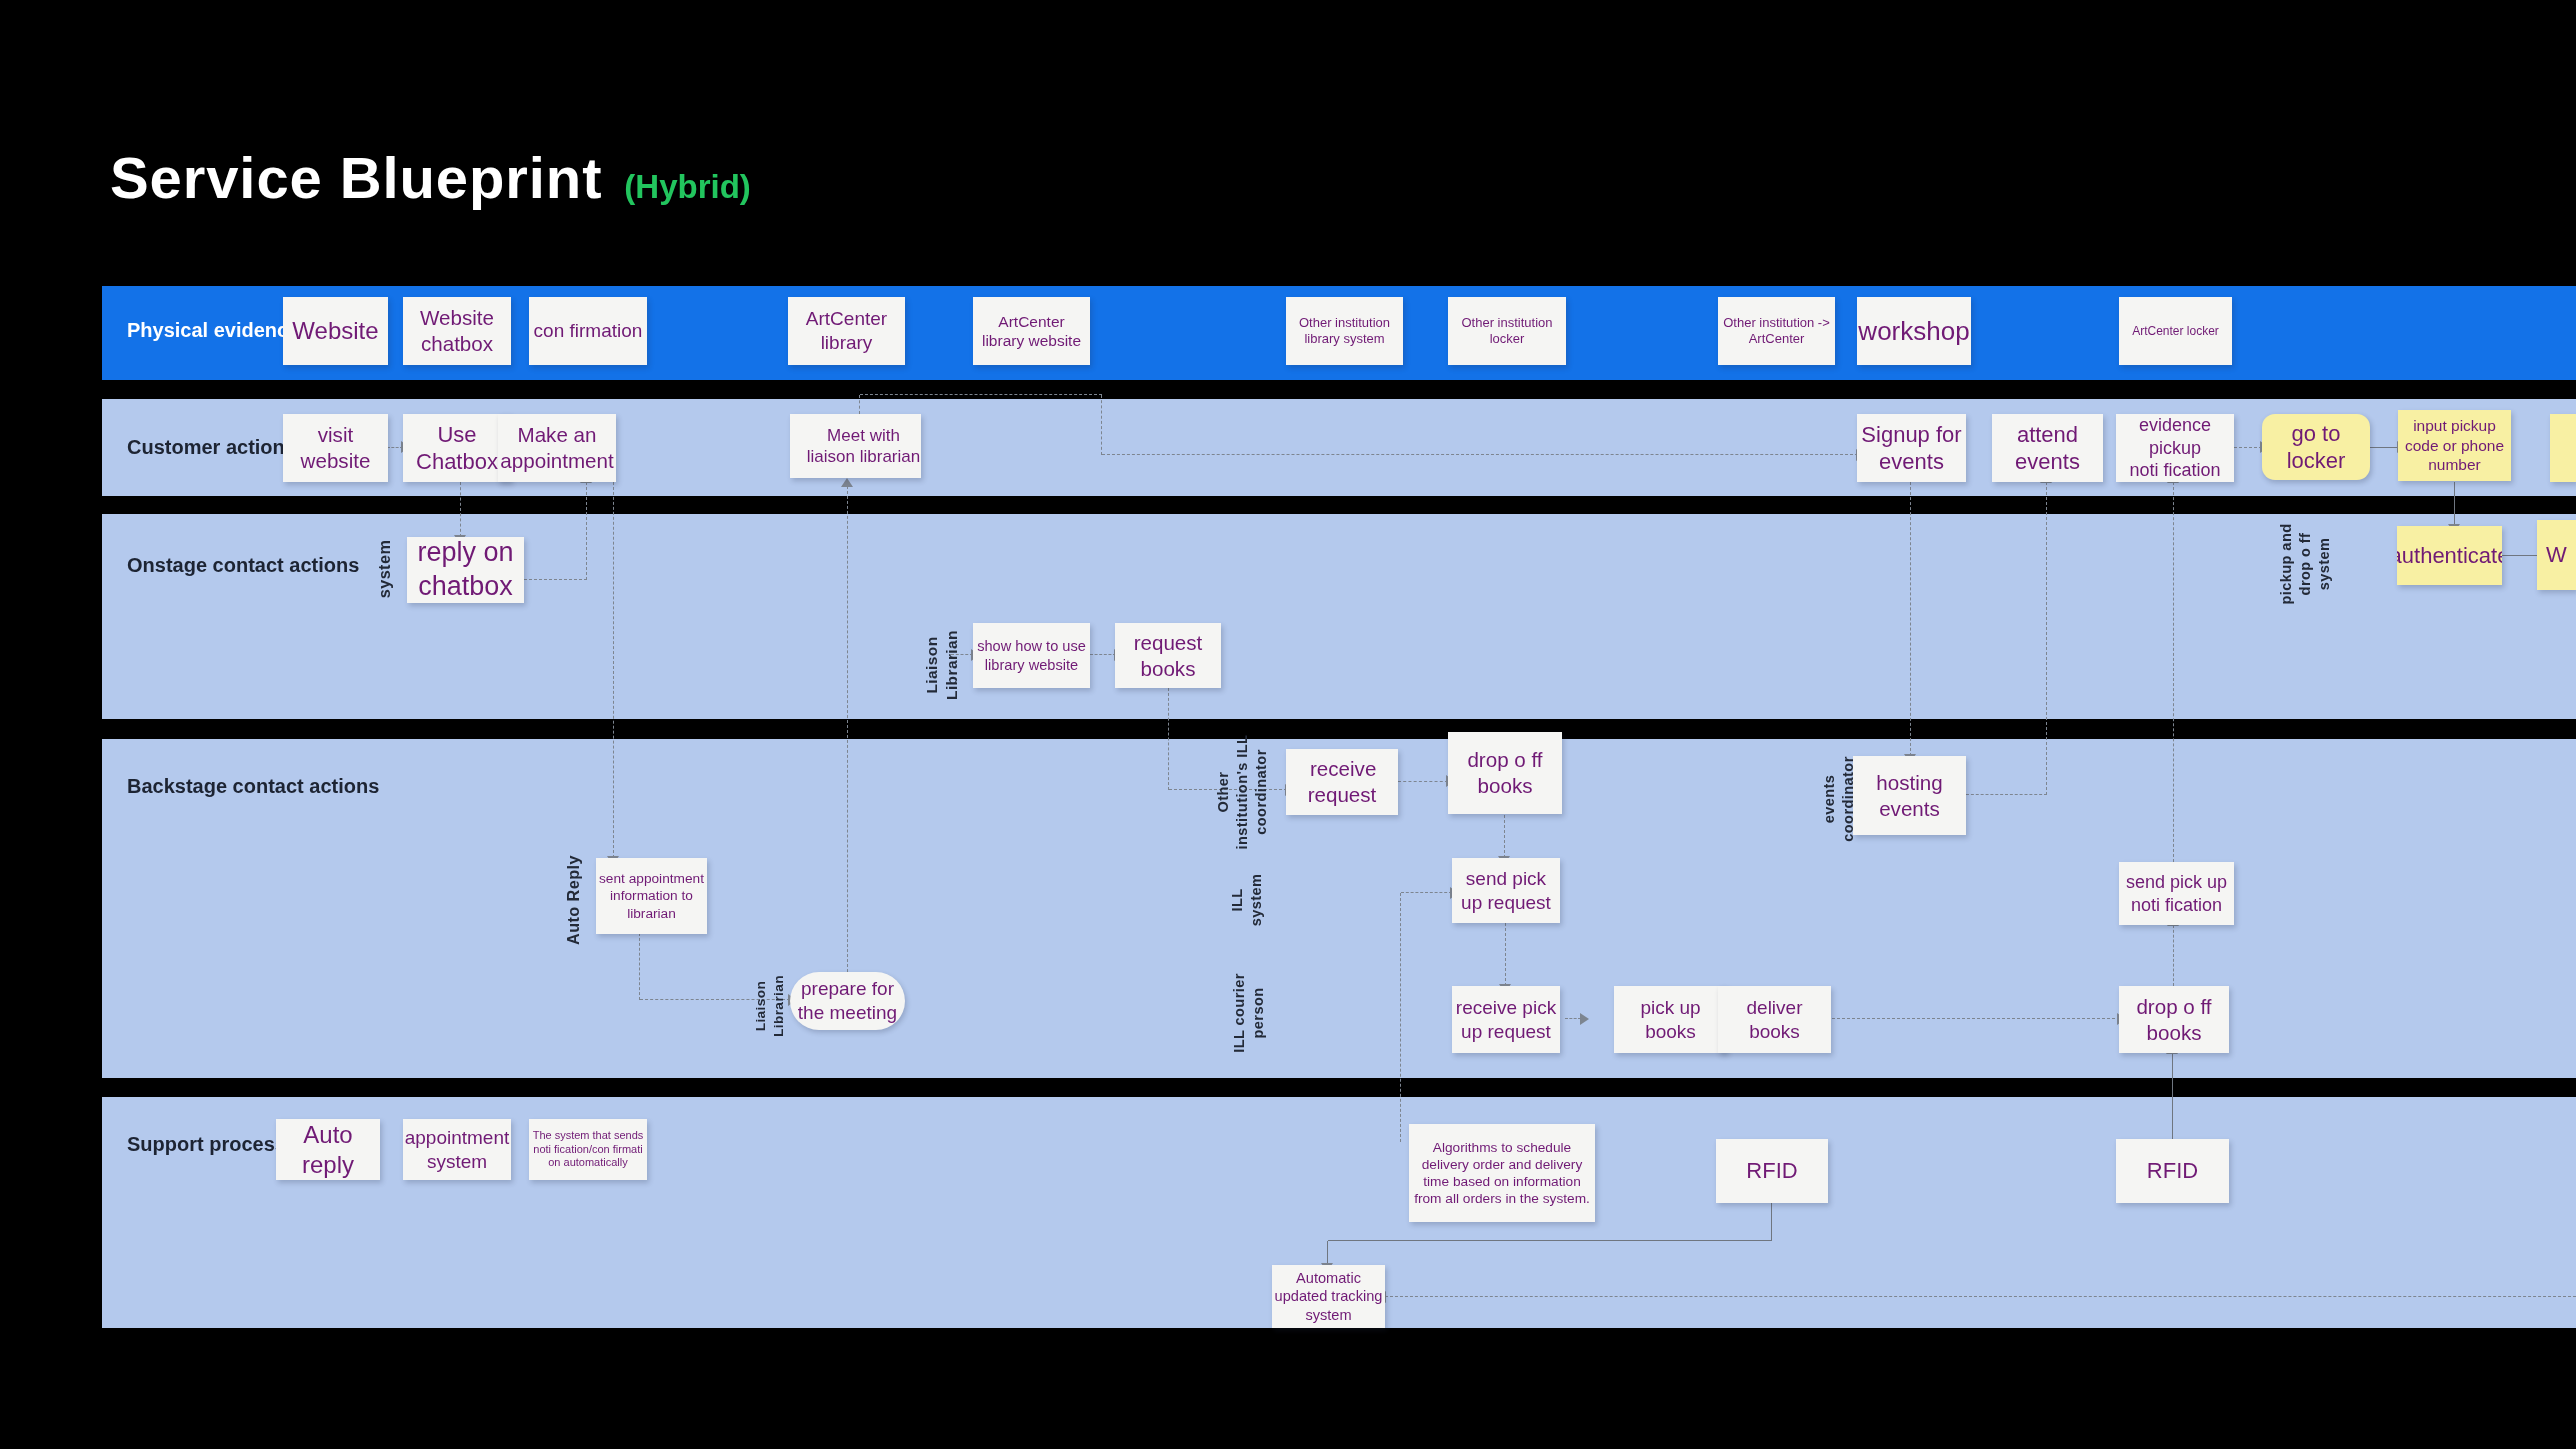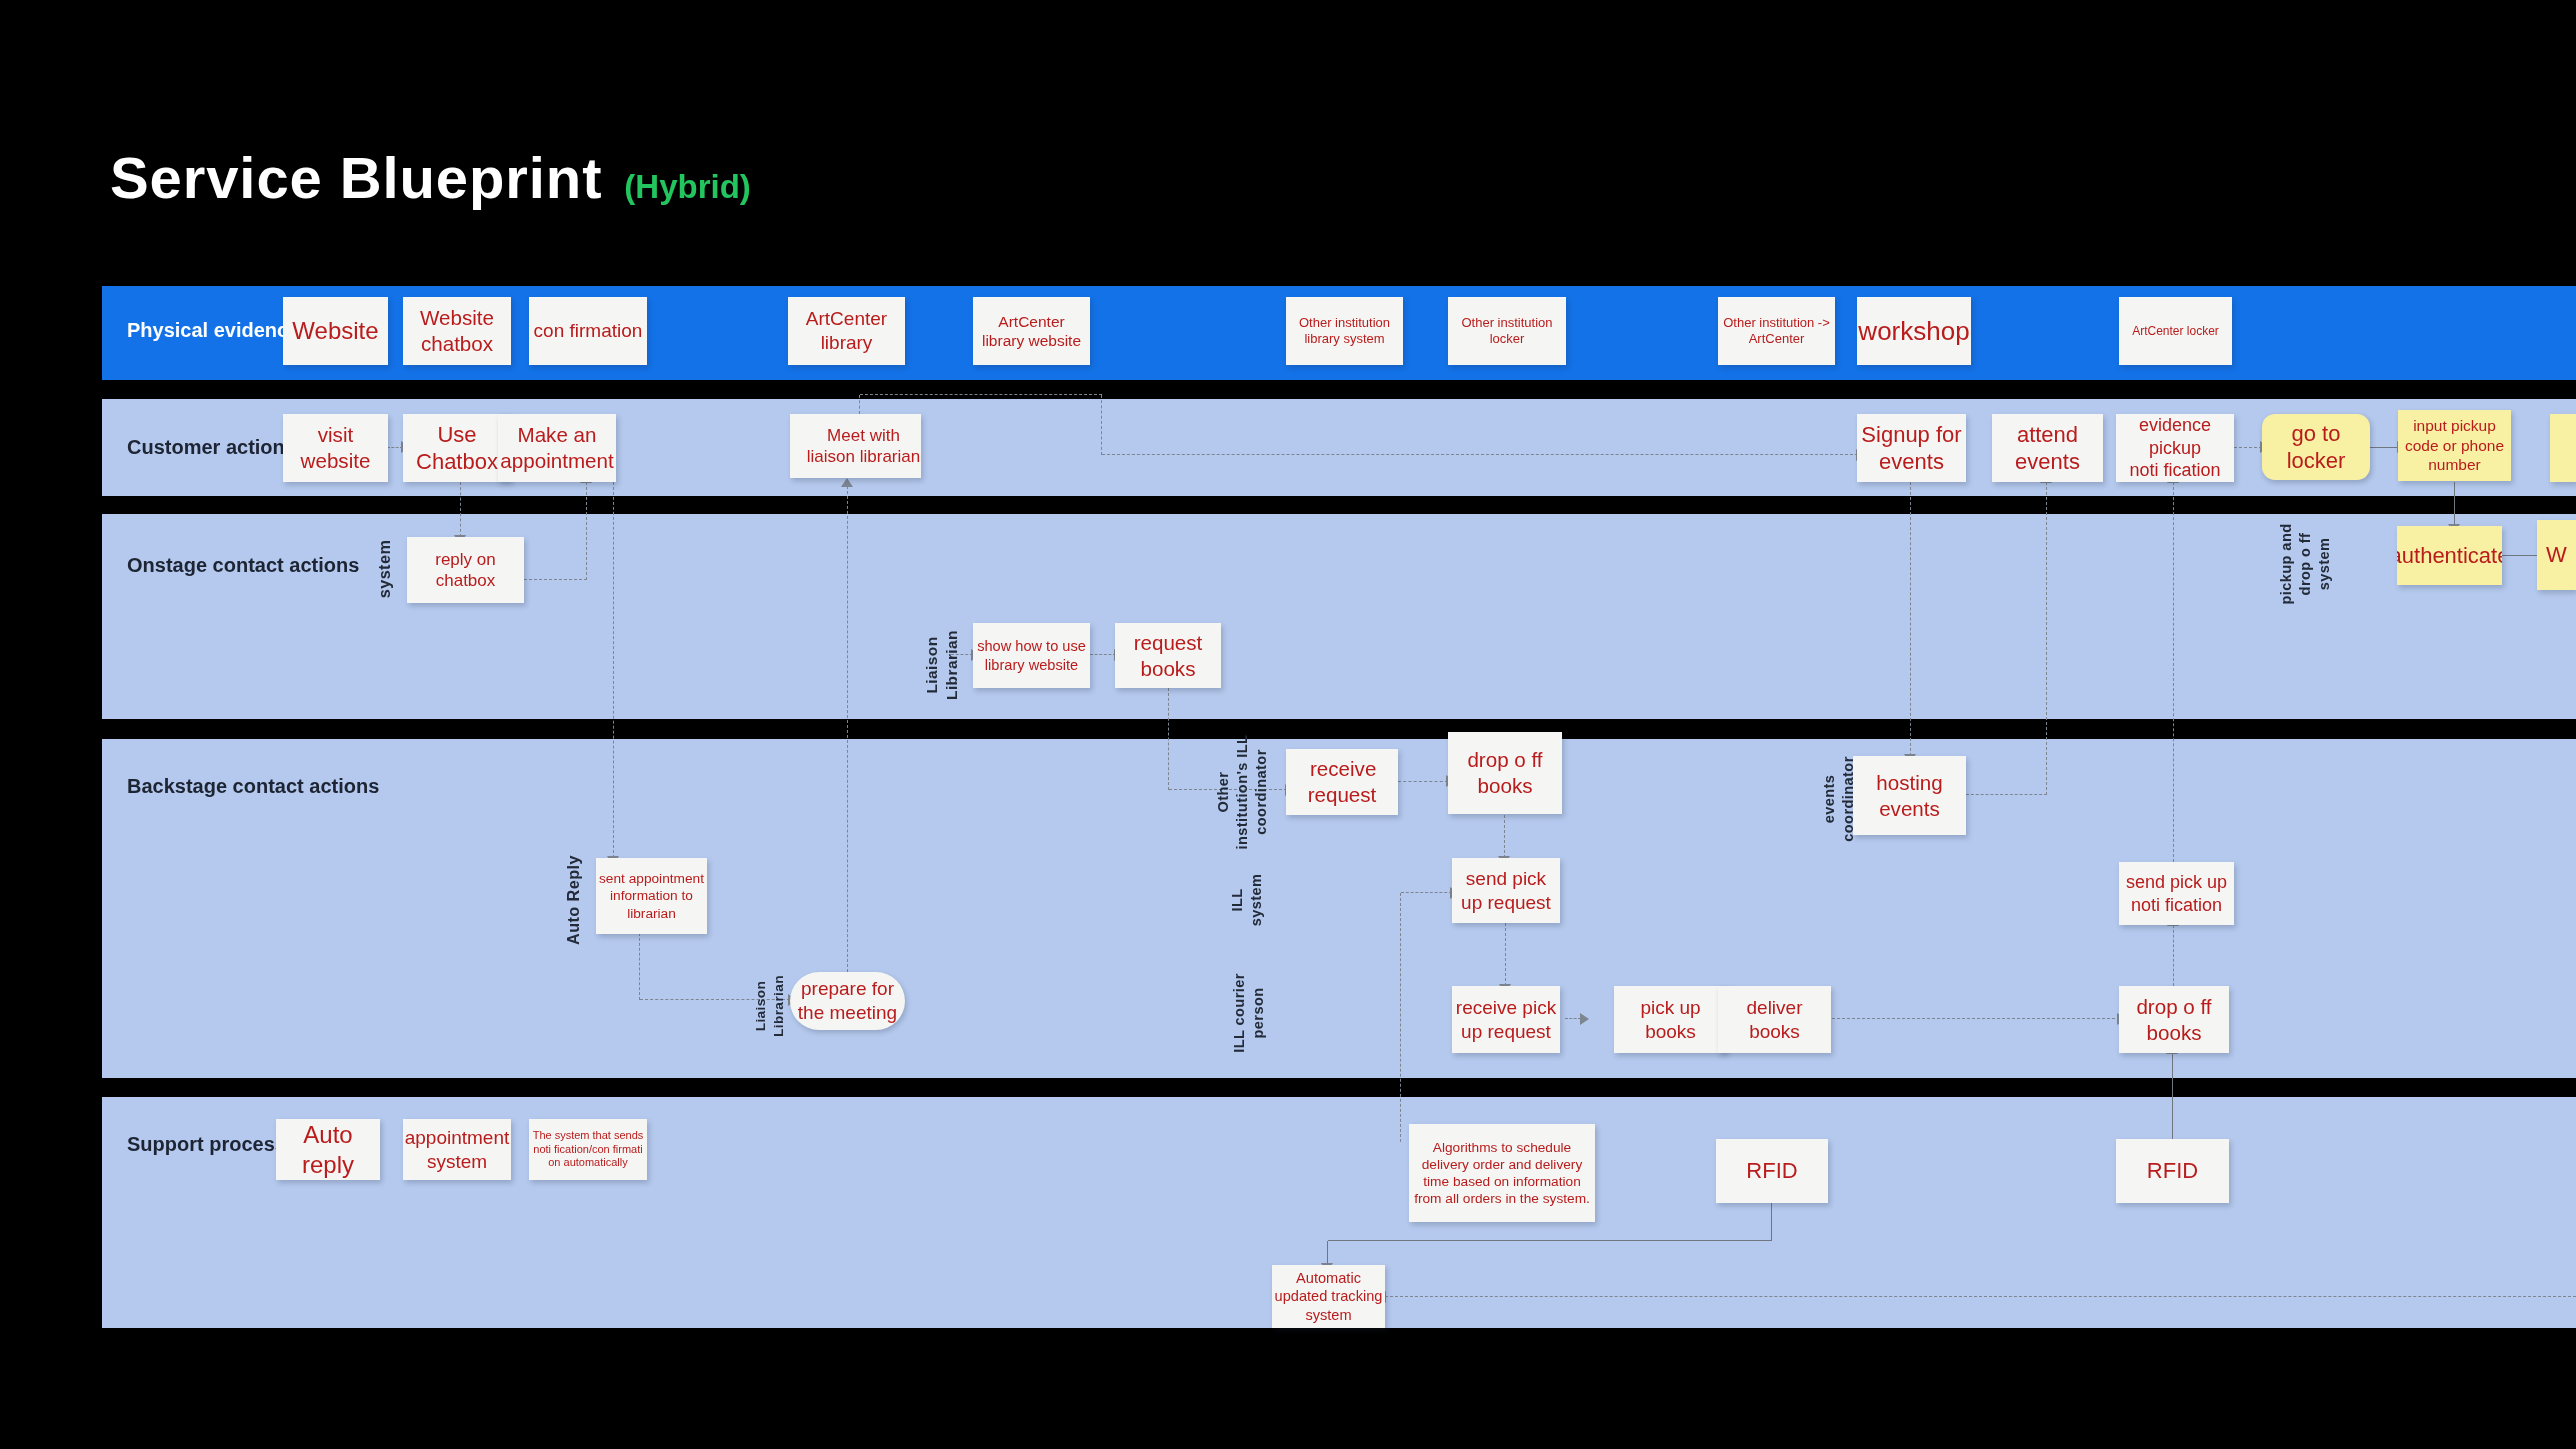--- a/index.html
+++ b/index.html
@@ -5,21 +5,21 @@
   html,body{margin:0;padding:0;background:#000;}
   #stage{position:relative;width:2576px;height:1449px;background:#000;overflow:hidden;
          font-family:"Liberation Sans",sans-serif;}
   #title{position:absolute;left:110px;top:144px;white-space:nowrap;}
   #title .main{color:#fff;font-size:58px;font-weight:bold;letter-spacing:0.9px;}
   #title .tag{color:#22c55e;font-size:33px;font-weight:bold;margin-left:22px;}
   .row{position:absolute;left:102px;width:2474px;}
   .row-label{position:absolute;left:127px;font-size:20px;font-weight:bold;color:#1d2433;white-space:nowrap;}
   .row-label.light{color:#ffffff;}
   .note{position:absolute;display:flex;align-items:center;justify-content:center;text-align:center;
-        color:#b91c1c;white-space:pre-line;line-height:1.25;overflow:hidden;
+        color:#701a75;white-space:pre-line;line-height:1.25;overflow:hidden;
         box-shadow:1.7px 2.6px 5.2px rgba(30,40,70,.22);}
   .note.white{background:#f5f5f3;}
   .note.yellow{background:#f8f0a3;}
   .actor{position:absolute;transform:translate(-50%,-50%) rotate(-90deg);transform-origin:center;
          color:#232a38;text-align:center;white-space:pre;line-height:1.3;font-weight:bold;letter-spacing:0.4px;}
   .lineH{position:absolute;height:0;}
   .lineV{position:absolute;width:0;}
   .dashedH{border-top:1.7px dashed #7d8590;}
   .solidH{border-top:1.7px solid #6f7680;}
   .dashedV{border-left:1.7px dashed #7d8590;}
@@ -144,21 +144,21 @@
 events</div>
       <div class="note white" style="left: 1992px; top: 414px; width: 111px; height: 68px; font-size: 22px;">attend
 events</div>
       <div class="note white" style="left: 2116px; top: 414px; width: 118px; height: 68px; font-size: 18px;">evidence pickup
 noti fication</div>
       <div class="note yellow" style="left: 2262px; top: 414px; width: 108px; height: 66px; font-size: 22px; border-radius: 13px;">go to locker</div>
       <div class="note yellow" style="left: 2398px; top: 410px; width: 113px; height: 71px; font-size: 15.5px;">input pickup
 code or phone
 number</div>
       <div class="note yellow" style="left: 2550px; top: 414px; width: 26px; height: 68px; font-size: 15.5px;"></div>
-      <div class="note white" style="left: 407px; top: 537px; width: 117px; height: 66px; font-size: 17px;">reply on
+      <div class="note white" style="left: 407px; top: 537px; width: 117px; height: 66px; font-size: 27px;">reply on
 chatbox</div>
       <div class="note white" style="left: 973px; top: 623px; width: 117px; height: 65px; font-size: 14.6px;">show how to use
 library website</div>
       <div class="note white" style="left: 1115px; top: 623px; width: 106px; height: 65px; font-size: 20.6px;">request
 books</div>
       <div class="note yellow" style="left: 2397px; top: 526px; width: 105px; height: 59px; font-size: 22px;">authenticate</div>
       <div class="note yellow" style="left: 2537px; top: 520px; width: 39px; height: 70px; font-size: 22px;">W</div>
       <div class="note white" style="left: 1286px; top: 749px; width: 112px; height: 66px; font-size: 20.6px; text-align: right;">receive
 request</div>
       <div class="note white" style="left: 1448px; top: 732px; width: 114px; height: 82px; font-size: 20.6px;">drop o ff

